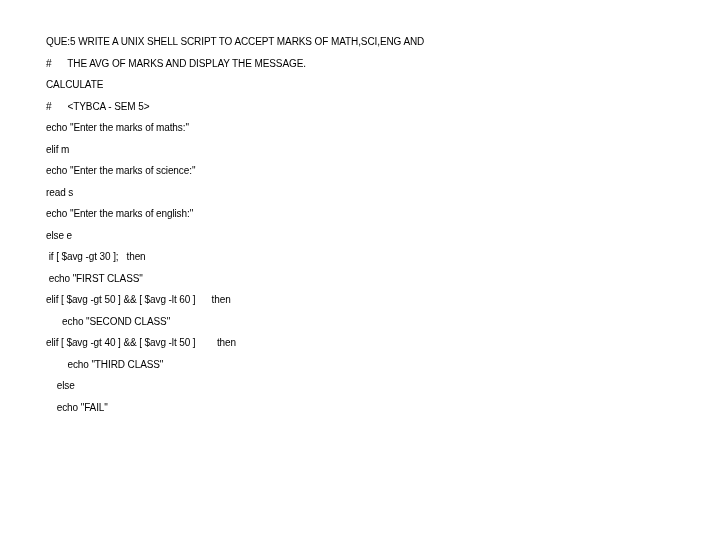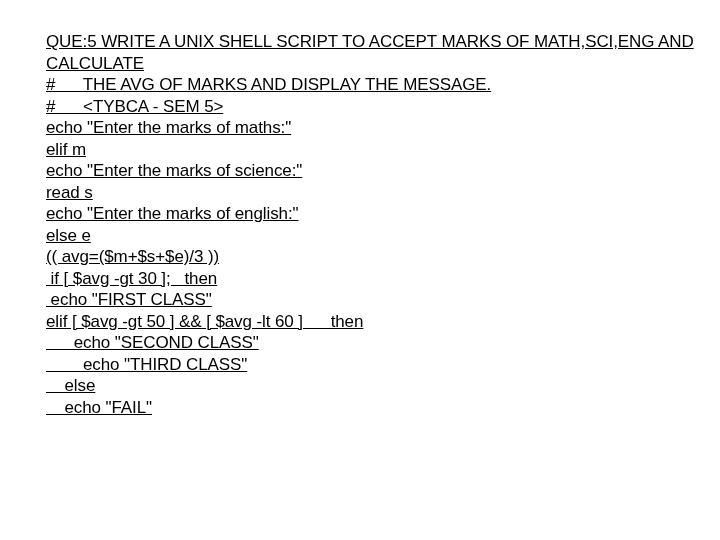--- a/index.html
+++ b/index.html
@@ -23,68 +23,67 @@
     background: #ffffff;
   }
   #code-block {
     position: absolute;
     left: 46px;
     top: 31px;
     width: 640px;
   }
   .code-line {
     font-family: "Liberation Sans", sans-serif;
-    font-size: 17px;
+    font-size: 10px;
     line-height: 21.5px;
     color: #000000;
     white-space: pre;
     letter-spacing: -0.1px;
     min-height: 21.5px;
-    text-decoration: underline;
   }
   
   .ind-0  { padding-left: 0px; }
 </style>
 </head>
 <body>
 
 <div id="slide">
 
   <div id="code-block">
 
     <div class="code-line ind-0">QUE:5 WRITE A UNIX SHELL SCRIPT TO ACCEPT MARKS OF MATH,SCI,ENG AND</div>
 
+    <div class="code-line ind-0">#      THE AVG OF MARKS AND DISPLAY THE MESSAGE.</div>
+
     <div class="code-line ind-0">CALCULATE</div>
-
-    <div class="code-line ind-0">#      THE AVG OF MARKS AND DISPLAY THE MESSAGE.</div>
 
     <div class="code-line ind-0">#      &lt;TYBCA - SEM 5&gt;</div>
 
     <div class="code-line ind-0">echo "Enter the marks of maths:"</div>
 
     <div class="code-line ind-0">elif m</div>
 
     <div class="code-line ind-0">echo "Enter the marks of science:"</div>
 
     <div class="code-line ind-0">read s</div>
 
     <div class="code-line ind-0">echo "Enter the marks of english:"</div>
 
     <div class="code-line ind-0">else e</div>
 
-    <div class="code-line ind-0">(( avg=($m+$s+$e)/3 ))</div>
 
     <div class="code-line ind-0"> if [ $avg -gt 30 ];   then</div>
 
     <div class="code-line ind-0"> echo "FIRST CLASS"</div>
 
     <div class="code-line ind-0">elif [ $avg -gt 50 ] &amp;&amp; [ $avg -lt 60 ]      then</div>
 
     <div class="code-line ind-0">      echo "SECOND CLASS"</div>
 
+    <div class="code-line ind-0">elif [ $avg -gt 40 ] &amp;&amp; [ $avg -lt 50 ]        then</div>
 
     <div class="code-line ind-0">        echo "THIRD CLASS"</div>
 
     <div class="code-line ind-0">    else</div>
 
     <div class="code-line ind-0">    echo "FAIL"</div>
 
 
   </div>
 </div>

